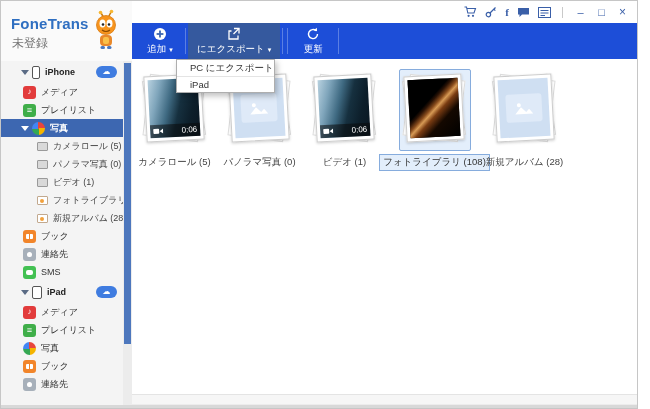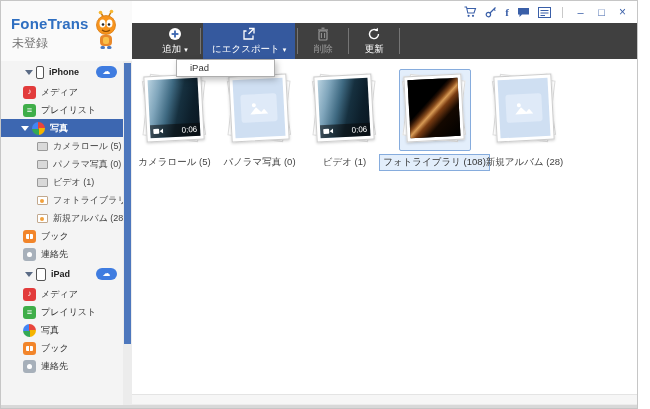--- a/index.html
+++ b/index.html
@@ -8,21 +8,21 @@
 
   
   .sidebar { position:absolute; left:0; top:0; width:131px; height:100%; background:#f4f4f4; }
   .brand { position:relative; height:60px; background:#fafafa; }
   .brand-name { position:absolute; left:10px; top:14px; font-size:15px; font-weight:bold; color:#2f6fc1; letter-spacing:.2px; }
   .brand-sub { position:absolute; left:11px; top:34px; font-size:12px; color:#777; }
   .mascot { position:absolute; right:10px; top:6px; }
 
   .nav { position:absolute; left:0; top:60px; width:122px; bottom:3px; overflow:hidden; }
   .row { display:flex; align-items:center; height:18px; color:#333; font-size:9px; cursor:default; }
-  .row.dev { height:22px; padding-left:0; font-weight:bold; color:#222;margin-left:24px; }
+  .row.dev { height:22px; padding-left:20px; font-weight:bold; color:#222; }
   .row.it  { padding-left:22px; }
   .row.sub { padding-left:36px; color:#444; }
   .row.sel { background:#3d67b1; color:#fff; padding-left:20px; font-weight:bold; }
   .lbl { margin-left:5px; white-space:nowrap; }
   .tri { width:0; height:0; border-left:4px solid transparent; border-right:4px solid transparent; border-top:5px solid #5a6b85; margin-right:3px; flex:none; }
   .row.sel .tri { border-top-color:#fff; }
   .devic { width:8px; height:13px; border:1px solid #555; border-radius:2px; background:#fff; flex:none; }
   .devic.pad { width:10px; }
   .cloud { margin-left:auto; margin-right:6px; width:21px; height:12px; background:#3f7ce0; border-radius:6px; color:#fff; font-size:8px; line-height:12px; text-align:center; font-weight:normal; }
 
@@ -48,21 +48,21 @@
 
   
   .main { position:absolute; left:131px; top:0; right:0; bottom:0; background:#fff; }
   .titlestrip { position:relative; height:22px; background:#fff; display:flex; align-items:center; justify-content:flex-end; padding-right:8px; gap:8px; }
   .tbi { display:flex; align-items:center; color:#3a5fa8; }
   .fb { font-size:11px; font-weight:bold; font-family:"Liberation Serif","DejaVu Serif",serif; }
   .vsep { width:1px; height:11px; background:#c9c9c9; margin:0 3px; }
   .wc { font-size:11px; color:#3a5fa8; width:13px; text-align:center; line-height:14px; }
   .wc.close { font-size:12px; }
 
-  .toolbar { position:relative; height:36px; background:#404040; display:flex; align-items:stretch; padding-left:20px; }
+  .toolbar { position:relative; height:36px; background:#1d4ed8; display:flex; align-items:stretch; padding-left:5px; }
   .tbtn { min-width:46px; padding:3px 9px 2px; display:flex; flex-direction:column; align-items:center; justify-content:center; color:#fff; font-size:9.5px; gap:2px; }
   .tbtn.active { background:#35599e; }
   .tbtn.disabled { opacity:.45; }
   .tlabel { display:flex; align-items:center; gap:3px; white-space:nowrap; }
   .caret { font-size:7px; }
   .tsep { width:1px; background:rgba(255,255,255,.28); margin:5px 2px; }
 
   .content { position:absolute; left:0; top:58px; right:0; bottom:15px; background:#fff; }
   .tiles { display:flex; padding-top:10px; }
   .tile { width:85px; display:flex; flex-direction:column; align-items:center; }
@@ -162,20 +162,24 @@
         <span class="lbl">新規アルバム (28)</span>
       </div>
       <div class="row it">
         <span class="ic books"></span>
         <span class="lbl">ブック</span>
       </div>
       <div class="row it">
         <span class="ic contacts"></span>
         <span class="lbl">連絡先</span>
       </div>
+      <div class="row it">
+        <span class="ic sms"></span>
+        <span class="lbl">SMS</span>
+      </div>
       <div class="row dev">
         <span class="tri"></span>
         <span class="devic pad"></span>
         <span class="lbl">iPad</span>
         <span class="cloud">☁</span>
       </div>
       <div class="row it">
         <span class="ic media">
             <span>♪</span>
           </span>
@@ -260,46 +264,35 @@
             <path d="M4.5 4H2v8h9V8.5" fill="none" stroke="#fff" stroke-width="1.3"></path>
             <path d="M7 1.5h5v5" fill="none" stroke="#fff" stroke-width="1.3"></path>
             <line x1="12" y1="1.5" x2="6.5" y2="7" stroke="#fff" stroke-width="1.3"></line>
           </svg>
         <span class="tlabel">
             <span>にエクスポート</span>
             <span class="caret">▾</span>
           </span>
       </div>
       <div class="tsep"></div>
-      <div class="tbtn disabled">
-        <svg width="12" height="14" viewBox="0 0 12 14">
-            <rect x="2" y="4" width="8" height="9" rx="1" fill="none" stroke="#fff" stroke-width="1.2"></rect>
-            <line x1="1" y1="3" x2="11" y2="3" stroke="#fff" stroke-width="1.2"></line>
-            <line x1="4.5" y1="1.2" x2="7.5" y2="1.2" stroke="#fff" stroke-width="1.2"></line>
-            <line x1="4.4" y1="6" x2="4.4" y2="11" stroke="#fff" stroke-width="1"></line>
-            <line x1="7.6" y1="6" x2="7.6" y2="11" stroke="#fff" stroke-width="1"></line>
-          </svg>
-        <span class="tlabel">
-            <span>削除</span>
-          </span>
-      </div>
       <div class="tsep"></div>
       <div class="tbtn">
         <svg width="14" height="14" viewBox="0 0 14 14">
             <path d="M11.5 7a4.5 4.5 0 1 1-1.4-3.2" fill="none" stroke="#fff" stroke-width="1.4"></path>
             <path d="M10.8 0.8 L11 4.2 L7.8 3.2 Z" fill="#fff"></path>
           </svg>
         <span class="tlabel">
             <span>更新</span>
           </span>
       </div>
       <div class="tsep"></div>
     </div>
 
     <div class="menu">
+      <div class="mi">PC にエクスポート</div>
       <div class="mi">iPad</div>
     </div>
 
     <div class="content">
       <div class="tiles">
 
         <div class="tile">
           <div class="stackwrap">
             <div class="stack">
               <div class="sheet s1"></div>

